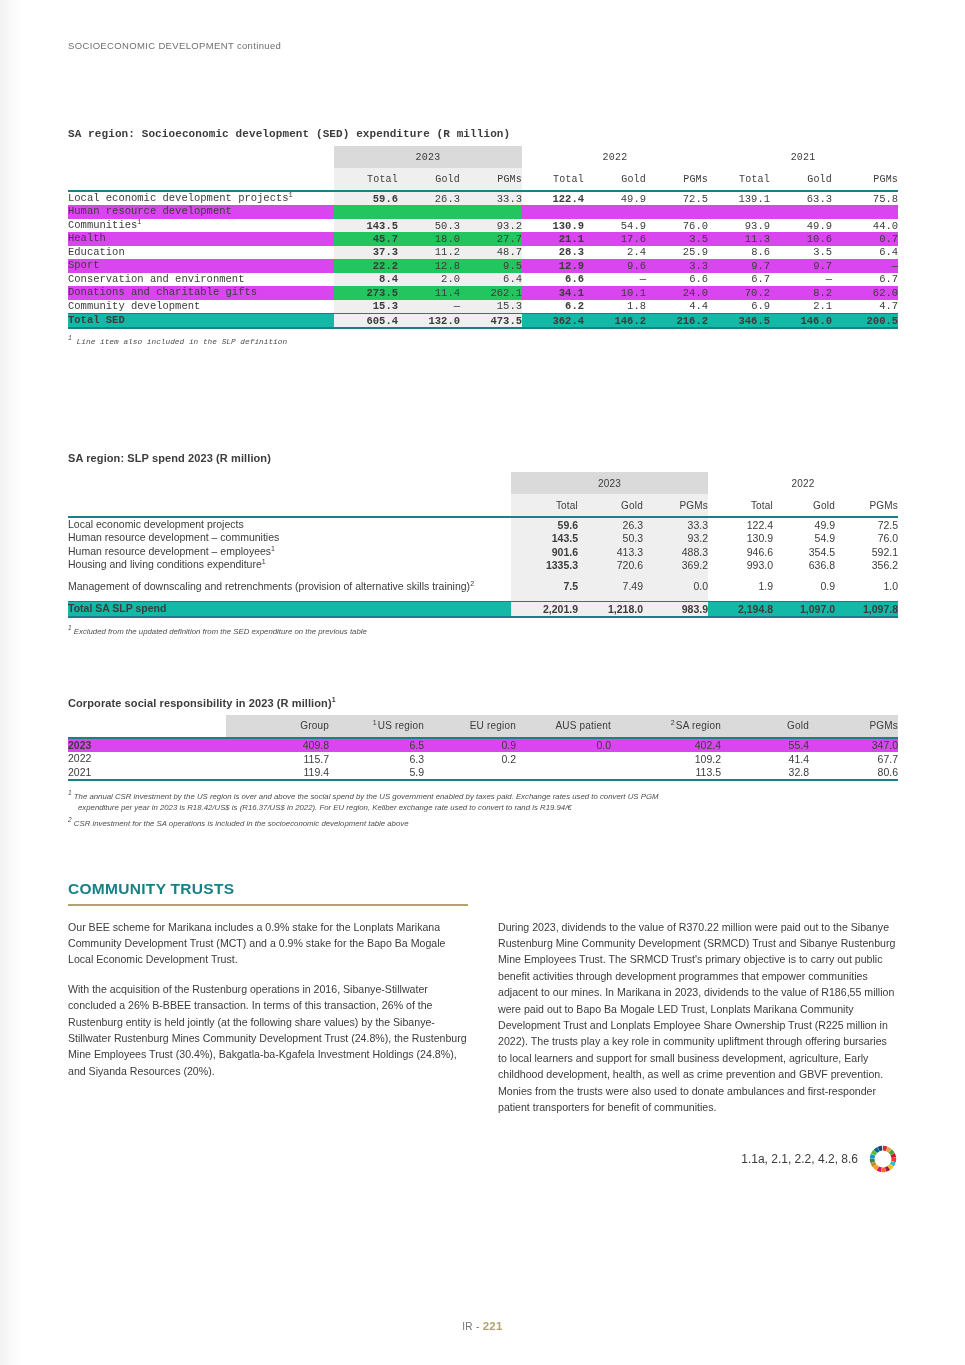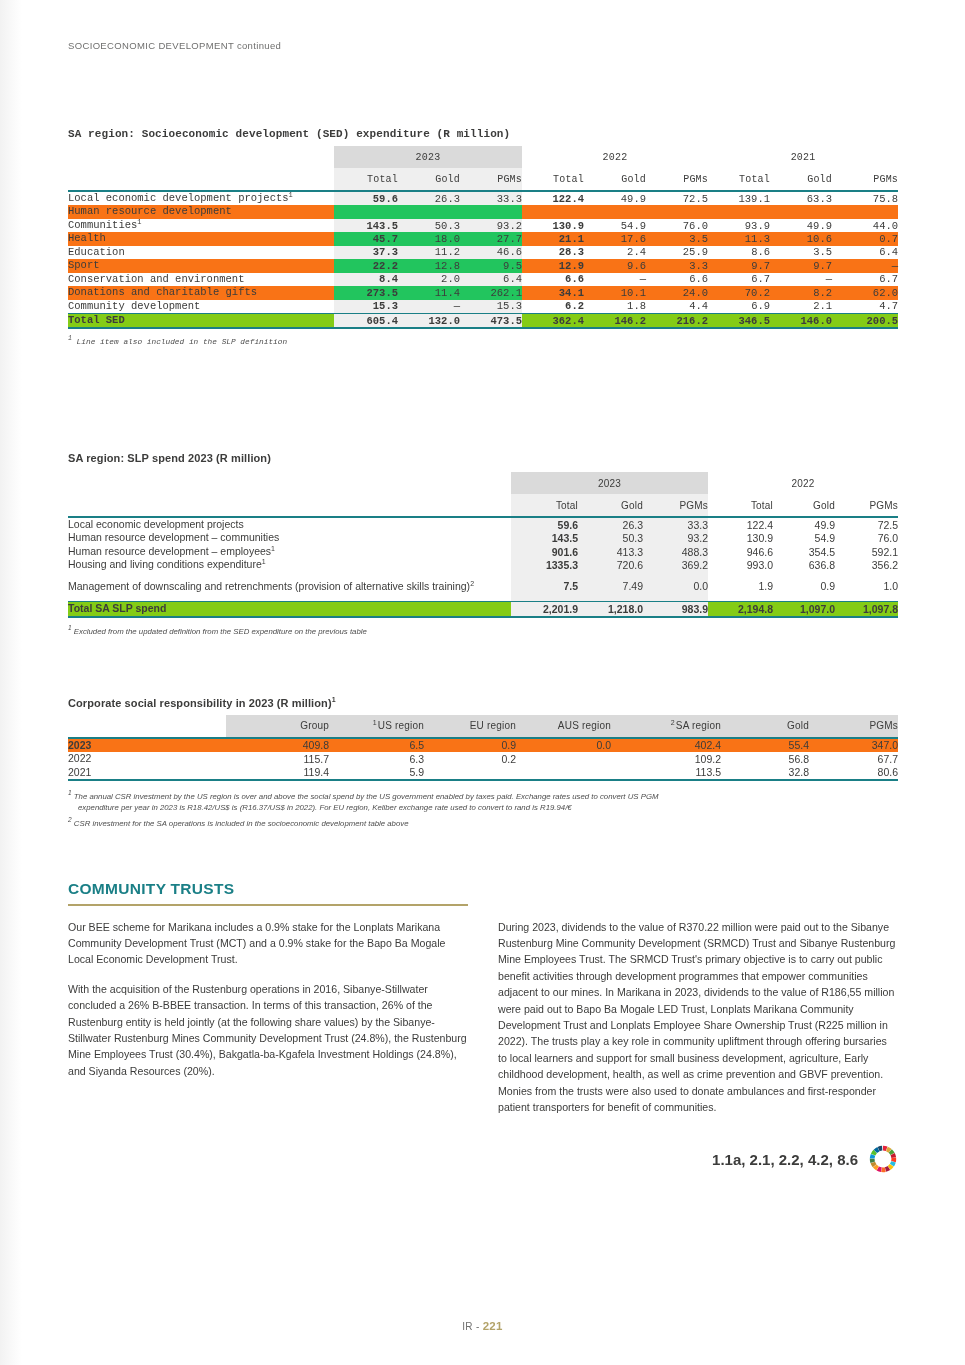--- a/index.html
+++ b/index.html
@@ -78,28 +78,28 @@
     line-height:1.28;
   }
   td.num{
     text-align:right;
     padding:5.5px 9px 5.5px 0;
     font-size:10.5px;color:#3c3c3b;
     white-space:nowrap;
   }
   td.num.b{font-weight:bold;}
   td.lbl.b{font-weight:bold;}
-  tr.stripe td{background:#f97316;}
+  tr.stripe td{background:#d946ef;}
   tr.stripe td.g23{background:#22c55e;}
   td.g23{background:#efefef;}
   tr.totrow td{
     border-top:1.3px solid #1a7f86;
     border-bottom:2.2px solid #1a7f86;
     font-weight:bold;
-    background:#84cc16;
+    background:#14b8a6;
   }
   tr.totrow td.g23{background:#efefef;}
   sup.fn{font-size:7px;vertical-align:super;line-height:0;}
   sup.fnpre{font-size:7px;vertical-align:super;line-height:0;margin-right:1px;}
 
   
   .fnote{
     font-size:7.8px;font-style:italic;color:#4d4d4d;
     line-height:1.5;
     margin:5px 0 0 0;
@@ -127,21 +127,21 @@
     font-size:10.6px;
     line-height:1.55;
     color:#3c3c3b;
   }
 
   
   .sdg-line{
     display:flex;align-items:center;justify-content:flex-end;
     gap:10px;width:830px;margin-top:16px;
   }
-  .sdg-codes{font-size:15px;font-weight:bold;color:#3c3c3b;}
+  .sdg-codes{font-size:12px;font-weight:normal;color:#3c3c3b;}
   .sdg-wheel{width:30px;height:30px;}
 
   
   .footer{
     position:absolute;left:0;top:1320px;width:965px;
     text-align:center;font-size:10px;color:#6f6f6e;letter-spacing:.3px;
   }
   .footer .pg{color:#b3a369;font-weight:bold;font-size:11.5px;}
 </style>
 </head>
@@ -239,21 +239,21 @@
             <td class="num">17.6</td>
             <td class="num">3.5</td>
             <td class="num">11.3</td>
             <td class="num">10.6</td>
             <td class="num">0.7</td>
           </tr>
           <tr>
             <td class="lbl"><span>Education</span></td>
             <td class="num b g23">37.3</td>
             <td class="num g23">11.2</td>
-            <td class="num g23">46.6</td>
+            <td class="num g23">48.7</td>
             <td class="num b">28.3</td>
             <td class="num">2.4</td>
             <td class="num">25.9</td>
             <td class="num">8.6</td>
             <td class="num">3.5</td>
             <td class="num">6.4</td>
           </tr>
           <tr class="stripe">
             <td class="lbl"><span>Sport</span></td>
             <td class="num b g23">22.2</td>
@@ -431,21 +431,21 @@
             <col style="width:110px">
             <col style="width:88px">
             <col style="width:89px">
         </colgroup>
         <thead>
           <tr class="sub-head teal-rule">
             <th class="lbl"></th>
             <th class="gray"><sup class="fnpre"></sup><span>Group</span></th>
             <th class="gray"><sup class="fnpre">1</sup><span>US region</span></th>
             <th class="gray"><sup class="fnpre"></sup><span>EU region</span></th>
-            <th class="gray"><sup class="fnpre"></sup><span>AUS region</span></th>
+            <th class="gray"><sup class="fnpre"></sup><span>AUS patient</span></th>
             <th class="gray"><sup class="fnpre">2</sup><span>SA region</span></th>
             <th class="gray"><sup class="fnpre"></sup><span>Gold</span></th>
             <th class="gray"><sup class="fnpre"></sup><span>PGMs</span></th>
           </tr>
         </thead>
         <tbody>
           <tr class="stripe">
             <td class="lbl b">2023</td>
             <td class="num">409.8</td>
             <td class="num">6.5</td>
@@ -455,21 +455,21 @@
             <td class="num">55.4</td>
             <td class="num">347.0</td>
           </tr>
           <tr>
             <td class="lbl">2022</td>
             <td class="num">115.7</td>
             <td class="num">6.3</td>
             <td class="num">0.2</td>
             <td class="num"></td>
             <td class="num">109.2</td>
-            <td class="num">56.8</td>
+            <td class="num">41.4</td>
             <td class="num">67.7</td>
           </tr>
           <tr style="border-bottom:2.2px solid #1a7f86;">
             <td class="lbl">2021</td>
             <td class="num">119.4</td>
             <td class="num">5.9</td>
             <td class="num"></td>
             <td class="num"></td>
             <td class="num">113.5</td>
             <td class="num">32.8</td>

